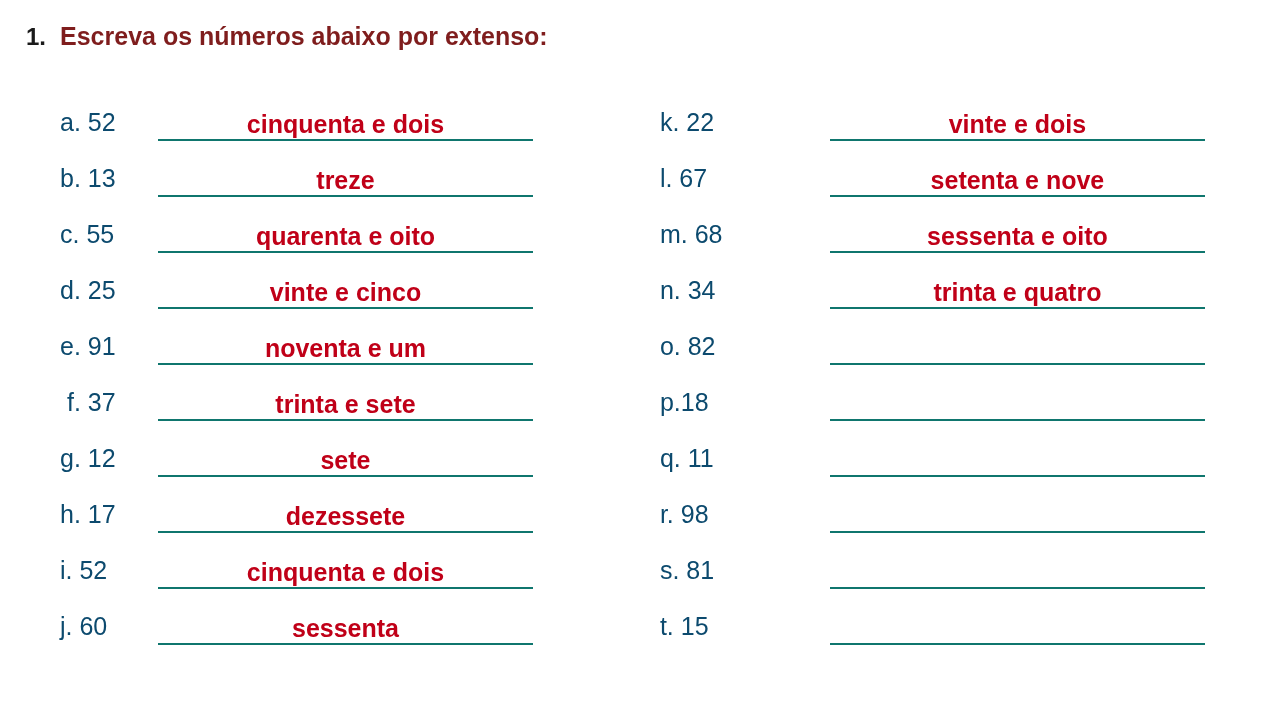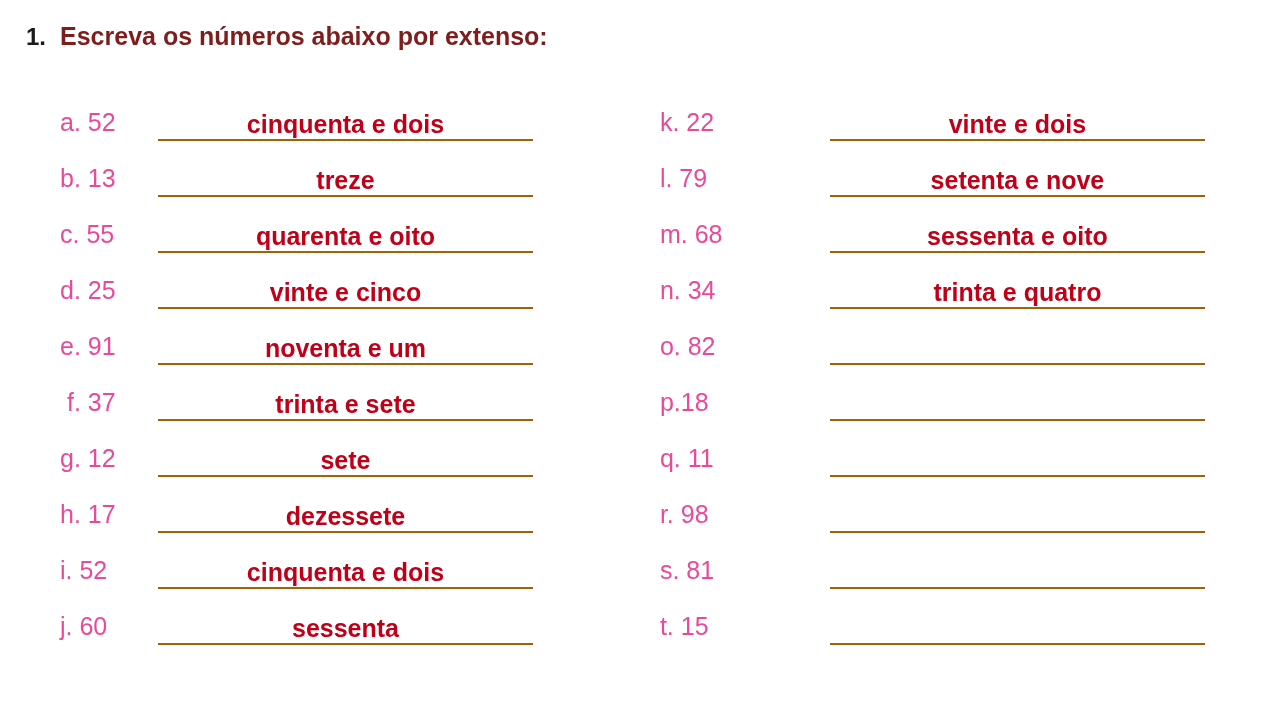--- a/index.html
+++ b/index.html
@@ -50,32 +50,32 @@
   .column.left { width: 610px; }
   .column.right { width: 600px; }
 
   .item {
     display: flex;
     align-items: flex-end;
     height: 56px;
   }
   .item-label {
     font-size: 25px;
-    color: #ec4899;
+    color: #0c4a6e;
     width: 98px;
     text-align: left;
     padding-bottom: 4px;
     white-space: pre;
   }
   .column.right .item-label {
     width: 170px;
   }
   .answer-line {
     position: relative;
-    border-bottom: 2px solid #a16207;
+    border-bottom: 2px solid #0f766e;
     height: 40px;
     display: flex;
     align-items: flex-end;
     justify-content: center;
     box-sizing: border-box;
   }
   .column.left .answer-line { width: 375px; }
   .column.right .answer-line { width: 375px; }
 
   .answer-text {
@@ -163,21 +163,21 @@
     </div>
 
     <div class="column right">
       <div class="item">
         <span class="item-label">k. 22</span>
         <div class="answer-line">
           <span class="answer-text">vinte e dois</span>
         </div>
       </div>
       <div class="item">
-        <span class="item-label">l. 79</span>
+        <span class="item-label">l. 67</span>
         <div class="answer-line">
           <span class="answer-text">setenta e nove</span>
         </div>
       </div>
       <div class="item">
         <span class="item-label">m. 68</span>
         <div class="answer-line">
           <span class="answer-text">sessenta e oito</span>
         </div>
       </div>

